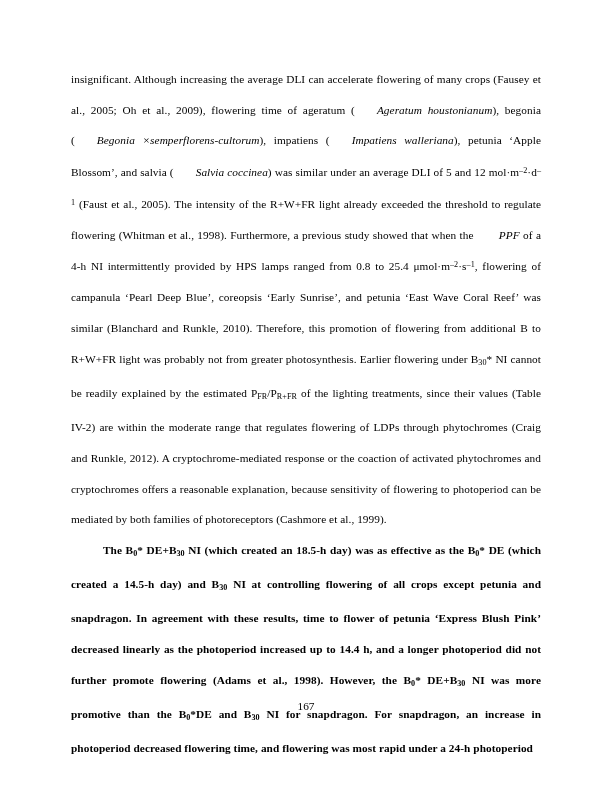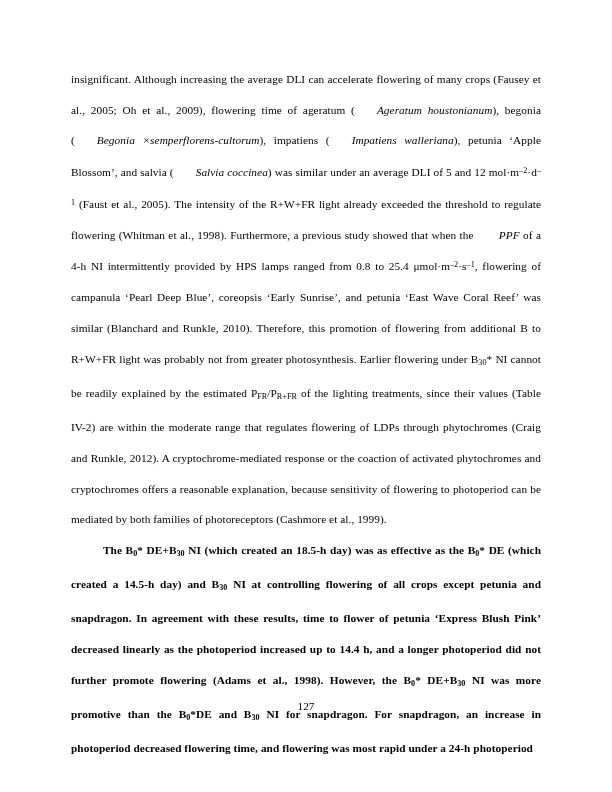--- a/index.html
+++ b/index.html
@@ -61,15 +61,15 @@
 </head>
 <body>
 
 <div class="page">
 
   <div class="text-block">
     <p class="para">insignificant. Although increasing the average DLI can accelerate flowering of many crops (Fausey et al., 2005; Oh et al., 2009), flowering time of ageratum (<i>Ageratum houstonianum</i>), begonia (<i>Begonia ×semperflorens-cultorum</i>), impatiens (<i>Impatiens walleriana</i>), petunia ‘Apple Blossom’, and salvia (<i>Salvia coccinea</i>) was similar under an average DLI of 5 and 12 mol·m<sup>–2</sup>·d<sup>–1</sup> (Faust et al., 2005). The intensity of the R+W+FR light already exceeded the threshold to regulate flowering (Whitman et al., 1998). Furthermore, a previous study showed that when the <i>PPF</i> of a 4-h NI intermittently provided by HPS lamps ranged from 0.8 to 25.4 μmol·m<sup>–2</sup>·s<sup>–1</sup>, flowering of campanula ‘Pearl Deep Blue’, coreopsis ‘Early Sunrise’, and petunia ‘East Wave Coral Reef’ was similar (Blanchard and Runkle, 2010). Therefore, this promotion of flowering from additional B to R+W+FR light was probably not from greater photosynthesis. Earlier flowering under B<sub>30</sub>* NI cannot be readily explained by the estimated P<sub>FR</sub>/P<sub>R+FR</sub> of the lighting treatments, since their values (Table IV-2) are within the moderate range that regulates flowering of LDPs through phytochromes (Craig and Runkle, 2012). A cryptochrome-mediated response or the coaction of activated phytochromes and cryptochromes offers a reasonable explanation, because sensitivity of flowering to photoperiod can be mediated by both families of photoreceptors (Cashmore et al., 1999).</p>
     <p class="para indent">The B<sub>0</sub>* DE+B<sub>30</sub> NI (which created an 18.5-h day) was as effective as the B<sub>0</sub>* DE (which created a 14.5-h day) and B<sub>30</sub> NI at controlling flowering of all crops except petunia and snapdragon. In agreement with these results, time to flower of petunia ‘Express Blush Pink’ decreased linearly as the photoperiod increased up to 14.4 h, and a longer photoperiod did not further promote flowering (Adams et al., 1998). However, the B<sub>0</sub>* DE+B<sub>30</sub> NI was more promotive than the B<sub>0</sub>*DE and B<sub>30</sub> NI for snapdragon. For snapdragon, an increase in photoperiod decreased flowering time, and flowering was most rapid under a 24-h photoperiod</p>
   </div>
 
-  <div class="page-number">127</div>
+  <div class="page-number">167</div>
 
 </div>
 
 </body></html>

